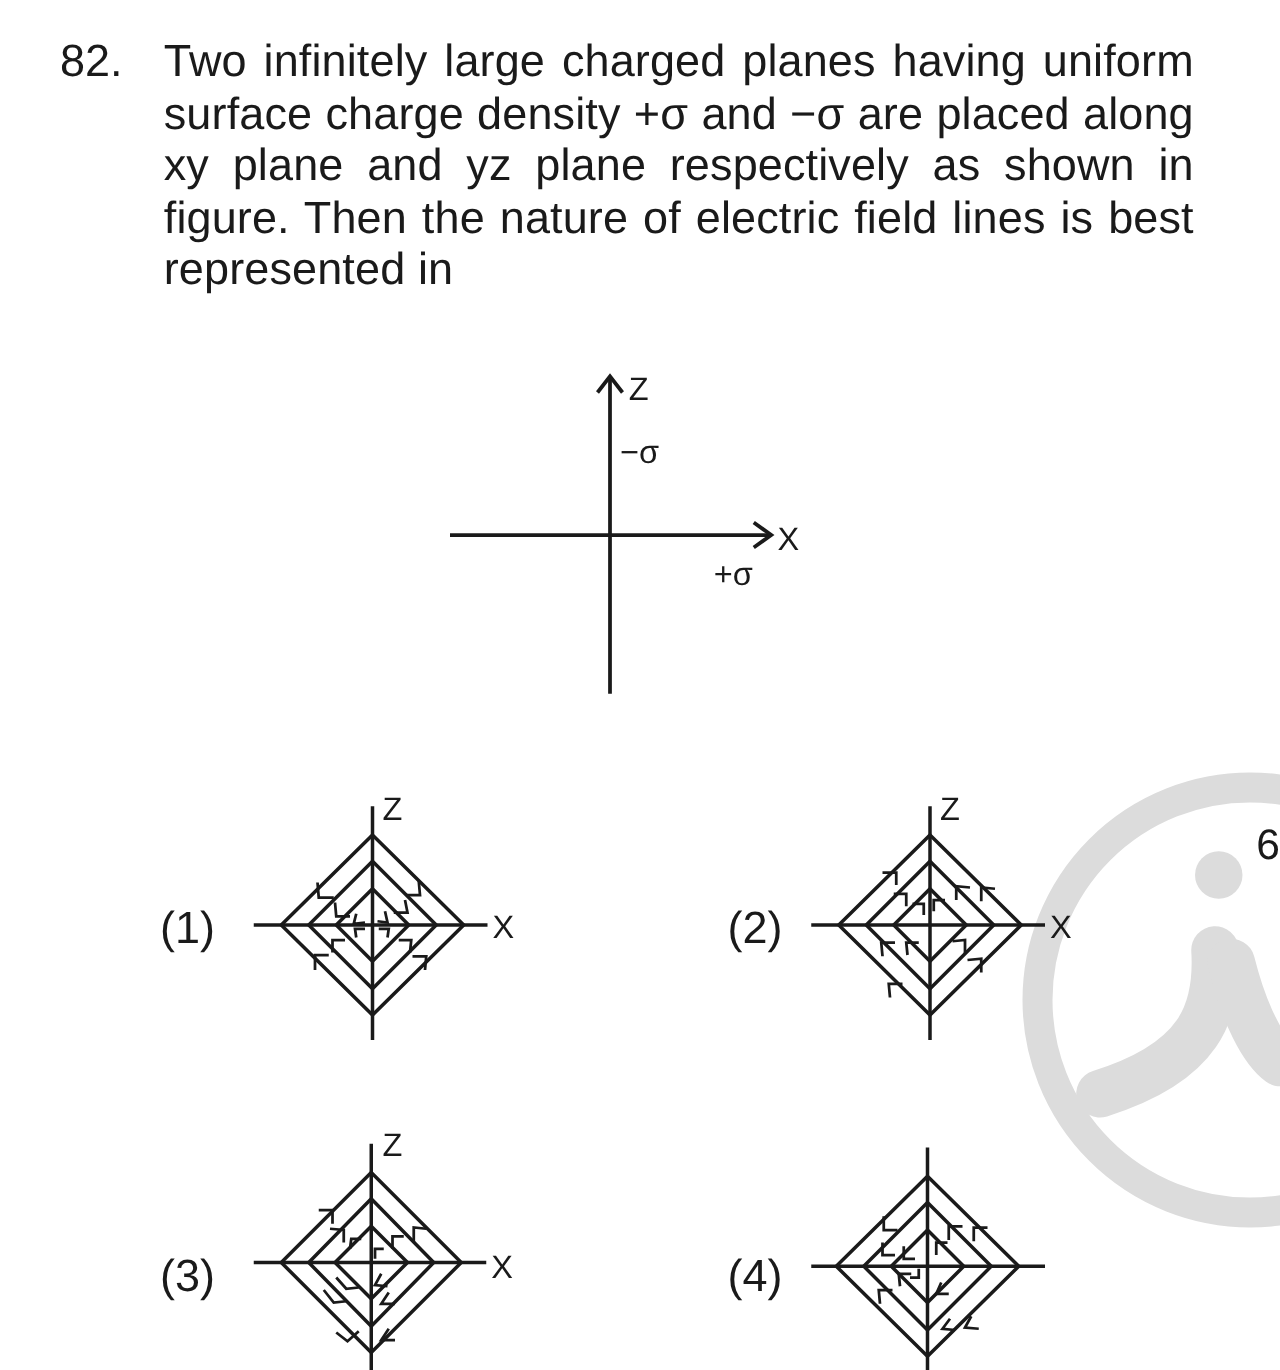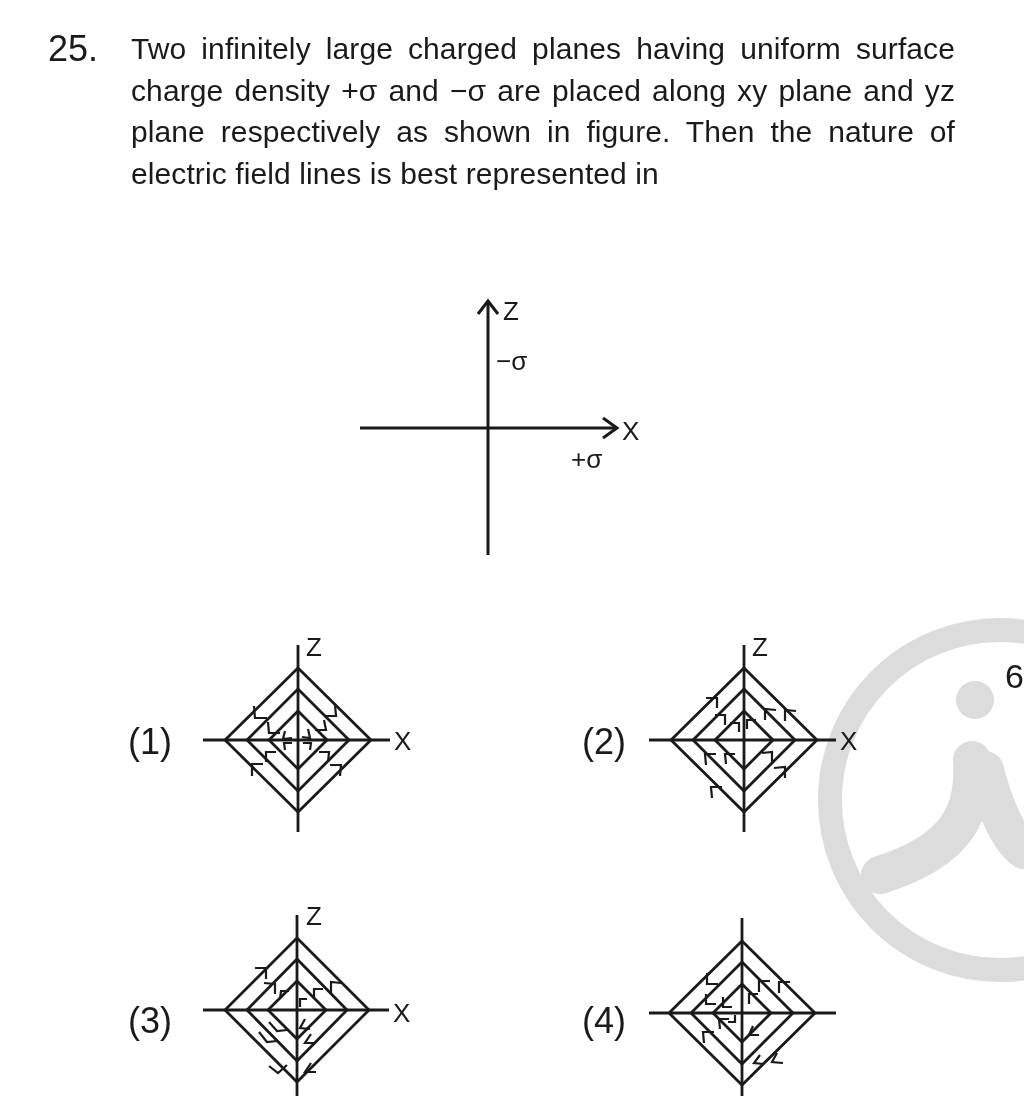--- a/index.html
+++ b/index.html
@@ -3,38 +3,38 @@
 <meta charset="utf-8">
 <style>
   html, body { margin: 0; padding: 0; }
   body {
     width: 1024px; height: 1096px; background: #ffffff; position: relative; overflow: hidden;
     font-family: "Liberation Sans", "DejaVu Sans", sans-serif; color: #1a1a1a;
   }
   .watermark { position: absolute; left: 0; top: 0; width: 1024px; height: 1096px; pointer-events: none; }
   .qnum { position: absolute; left: 48px; top: 28px; font-size: 36px; line-height: 41px; }
   .qtext {
-    position: absolute; left: 131px; top: 28px; width: 824px; font-size: 30px; line-height: 41.5px;
+    position: absolute; left: 131px; top: 28px; width: 824px; font-size: 36px; line-height: 41.5px;
     text-align: justify; text-align-last: left; letter-spacing: 0.1px;
   }
   .fig { position: absolute; left: 0; top: 0; width: 1024px; height: 1096px; }
   .opt-label { position: absolute; font-size: 36px; line-height: 40px; }
   .page-num { position: absolute; left: 1005px; top: 656px; font-size: 34px; line-height: 40px; }
 </style>
 </head>
 <body>
 
 <svg class="watermark" viewBox="0 0 1024 1096">
   <circle cx="1000" cy="800" r="170" fill="none" stroke="#dcdcdc" stroke-width="24"></circle>
   <circle cx="975" cy="700" r="19" fill="#dcdcdc"></circle>
   <path d="M 972 760 C 975 810, 960 850, 880 875" fill="none" stroke="#dcdcdc" stroke-width="38" stroke-linecap="round"></path>
   <path d="M 985 770 C 995 810, 1010 840, 1024 850" fill="none" stroke="#dcdcdc" stroke-width="38" stroke-linecap="round"></path>
 </svg>
 
-<div class="qnum">25.</div>
+<div class="qnum">82.</div>
 <div class="qtext">Two infinitely large charged planes having uniform surface charge density +σ and −σ are placed along xy plane and yz plane respectively as shown in figure. Then the nature of electric field lines is best represented in</div>
 
 <svg class="fig" viewBox="0 0 1024 1096" font-family="Liberation Sans, DejaVu Sans, sans-serif" fill="none" stroke="#1a1a1a">
   <defs>
     <marker id="ah" viewBox="0 0 10 10" refX="9" refY="5" markerWidth="7" markerHeight="7" orient="auto">
       <path d="M 0 0 L 10 5 L 0 10" fill="none" stroke="#1a1a1a" stroke-width="1.8"></path>
     </marker>
   </defs>
 
   <g stroke-width="3">

